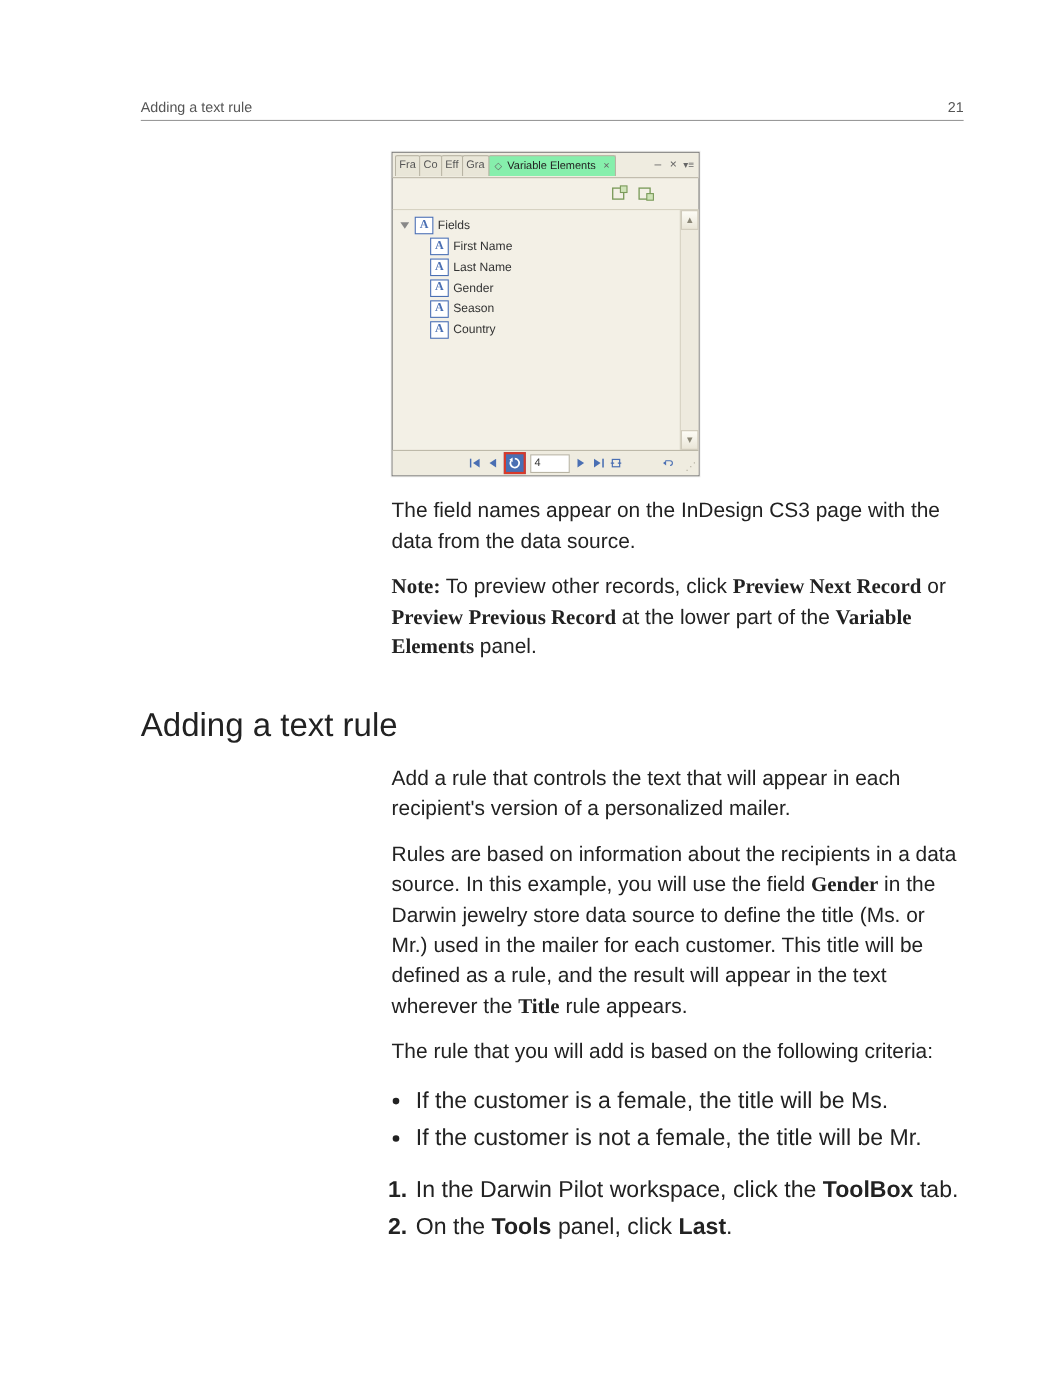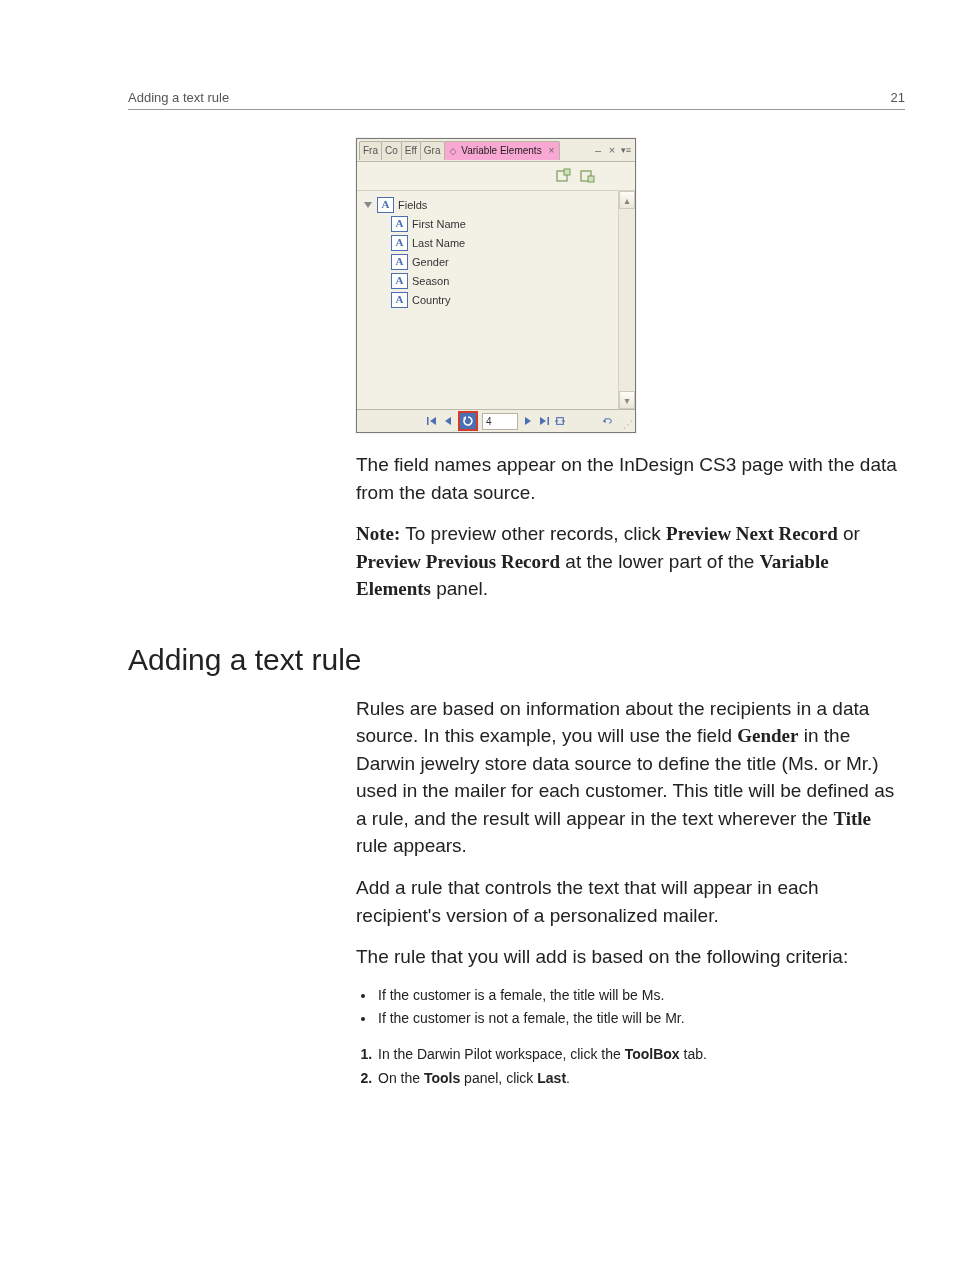--- a/index.html
+++ b/index.html
@@ -7,21 +7,21 @@
     padding: 0;
     background: #ffffff;
     font-family: "Segoe UI", "Helvetica Neue", Arial, sans-serif;
     color: #222;
     width: 954px;
   }
   .page {
     width: 954px;
     min-height: 1268px;
     box-sizing: border-box;
-    padding: 90px 49px 60px 128px;
+    padding: 90px 78px 60px 128px;
     position: relative;
   }
   .running-header {
     display: flex;
     justify-content: space-between;
     font-size: 13px;
     color: #555;
     border-bottom: 1px solid #999;
     padding-bottom: 4px;
     margin-bottom: 28px;
@@ -64,21 +64,21 @@
     font-size: 10px;
     color: #555;
     border-top-left-radius: 2px;
     border-top-right-radius: 2px;
     margin-right: -1px;
     overflow: hidden;
     white-space: nowrap;
   }
   .minitab.wide { padding: 0 5px; }
   .minitab.active {
-    background: #f9a8d4;
+    background: #86efac;
     color: #222;
   }
   .minitab .diamond { font-size: 9px; color: #666; margin-right: 2px; }
   .tab-close { margin-left: 4px; color: #666; }
   .panel-topbar .spacer { flex: 1; }
   .win-ctrls {
     display: flex;
     gap: 4px;
     align-items: center;
     padding-right: 2px;
@@ -181,21 +181,21 @@
     margin: 0 0 14px 0;
   }
   .para b { font-weight: 700; font-family: Liberation Serif, serif; }
   h1.section {
     font-size: 30px;
     font-weight: 400;
     margin: 40px 0 18px 0;
     margin-left: 0;
   }
   ul.bullets, ol.steps {
-    font-size: 14px;
+    font-size: 21px;
     line-height: 1.55;
     padding-left: 20px;
     margin: 0 0 14px 0;
   }
   ul.bullets { list-style: disc; }
   ol.steps { list-style: decimal; }
   ol.steps li::marker { font-weight: 700; }
   ul.bullets li, ol.steps li { margin-bottom: 2px; padding-left: 2px; }
 </style>
 </head>
@@ -338,25 +338,25 @@
     <p class="para">
       <b>Note:</b><span> To preview other records, click </span><b>Preview Next Record</b><span> or </span><b>Preview Previous Record</b><span> at the lower part of the </span><b>Variable Elements</b><span> panel.</span>
     </p>
 
   </div>
 
   <h1 class="section">Adding a text rule</h1>
 
   <div class="content-col">
 
+    <p class="para">Add a rule that controls the text that will appear in each recipient's version of a personalized mailer.</p>
+
     <p class="para">
       <span>Rules are based on information about the recipients in a data source. In this example, you will use the field </span><b>Gender</b><span> in the Darwin jewelry store data source to define the title (Ms. or Mr.) used in the mailer for each customer. This title will be defined as a rule, and the result will appear in the text wherever the </span><b>Title</b><span> rule appears.</span>
     </p>
-
-    <p class="para">Add a rule that controls the text that will appear in each recipient's version of a personalized mailer.</p>
 
     <p class="para">The rule that you will add is based on the following criteria:</p>
 
     <ul class="bullets">
       <li>If the customer is a female, the title will be Ms.</li>
       <li>If the customer is not a female, the title will be Mr.</li>
     </ul>
 
     <ol class="steps">
       <li>

